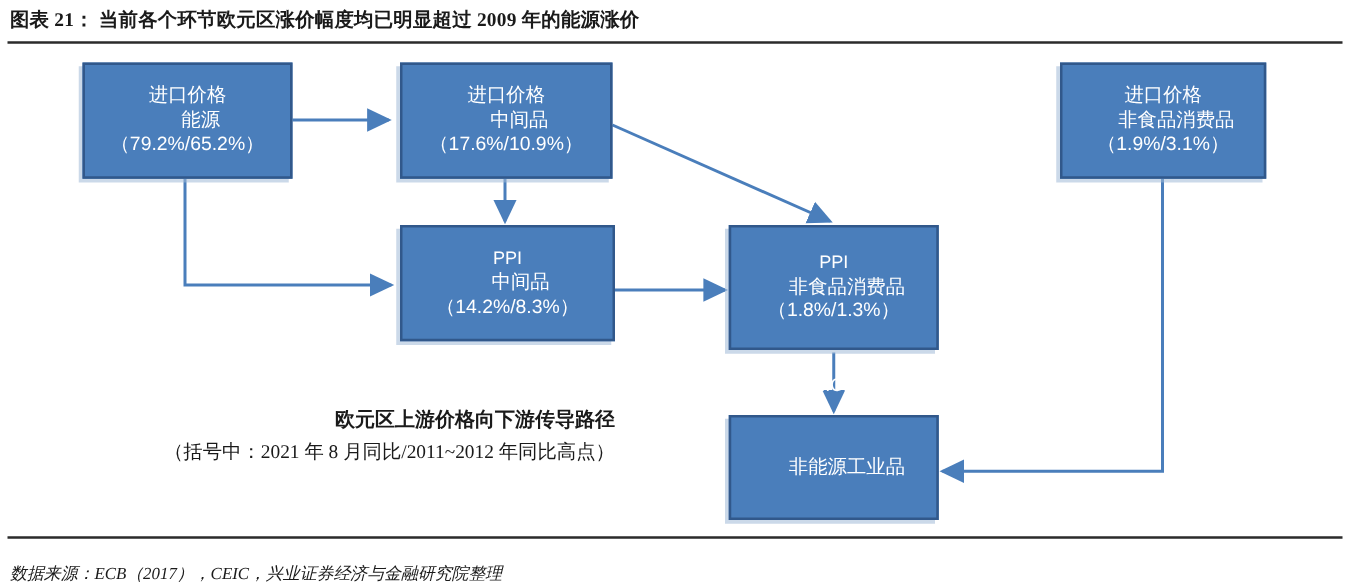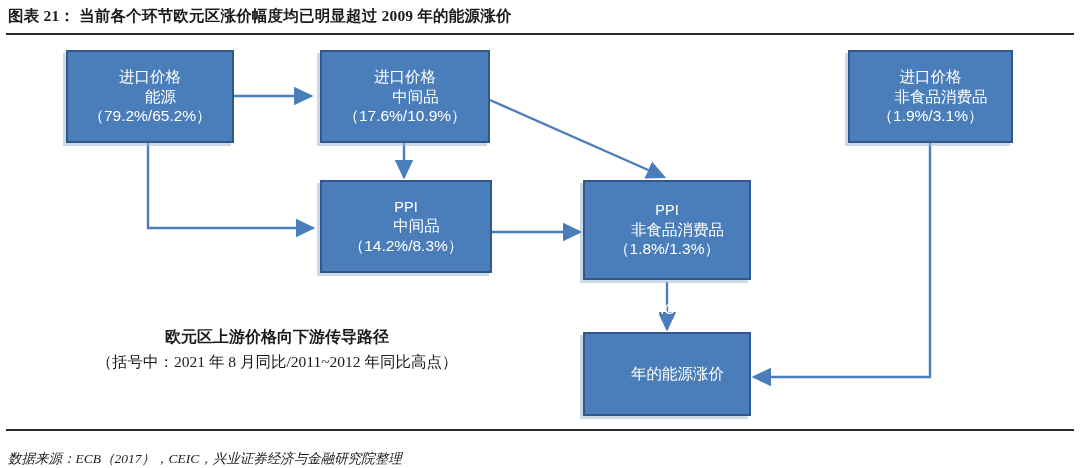--- a/index.html
+++ b/index.html
@@ -50,21 +50,21 @@
   }
   .node .ln{display:block;white-space:nowrap;}
   .node .ln1{font-size:15.5px;}
   .node .ln2{font-size:15.5px;margin-left:21px;}
   .node .ln3{font-size:15.5px;}
   .node.latin .ln1{font-family:"Liberation Sans","DejaVu Sans",sans-serif;font-size:14.5px;}
 
   
   .caption{
     position:absolute;left:62px;top:325px;width:430px;
-    text-align:center;
+    text-align:right;
     font-family:"Liberation Serif","DejaVu Serif",serif;
     color:#1a1a1a;
   }
   .caption .c1{font-weight:bold;font-size:16px;line-height:1.55;white-space:nowrap;}
   .caption .c2{font-size:15.5px;line-height:1.55;white-space:nowrap;}
 </style>
 </head>
 <body>
 
 <div id="figure-root">
@@ -133,21 +133,21 @@
   </div>
 
   <div class="node latin" style="left:583px;top:180px;width:168px;height:100px;">
     <span class="ln ln1">PPI</span>
     <span class="ln ln2">非食品消费品</span>
     <span class="ln ln3">（1.8%/1.3%）</span>
   </div>
 
   <div class="node latin" style="left:583px;top:332px;width:168px;height:84px;gap:45px;">
     <span class="ln ln1">HICP</span>
-    <span class="ln ln2">年的能源涨价</span>
+    <span class="ln ln2">非能源工业品</span>
     <span class="ln ln3">（2.6%/10.8%）</span>
   </div>
 
   <div class="caption">
     <div class="c1">欧元区上游价格向下游传导路径</div>
     <div class="c2">（括号中：2021 年 8 月同比/2011~2012 年同比高点）</div>
   </div>
 
   <div class="rule-bottom"></div>
   <div class="fig-source">数据来源：ECB（2017），CEIC，兴业证券经济与金融研究院整理</div>

